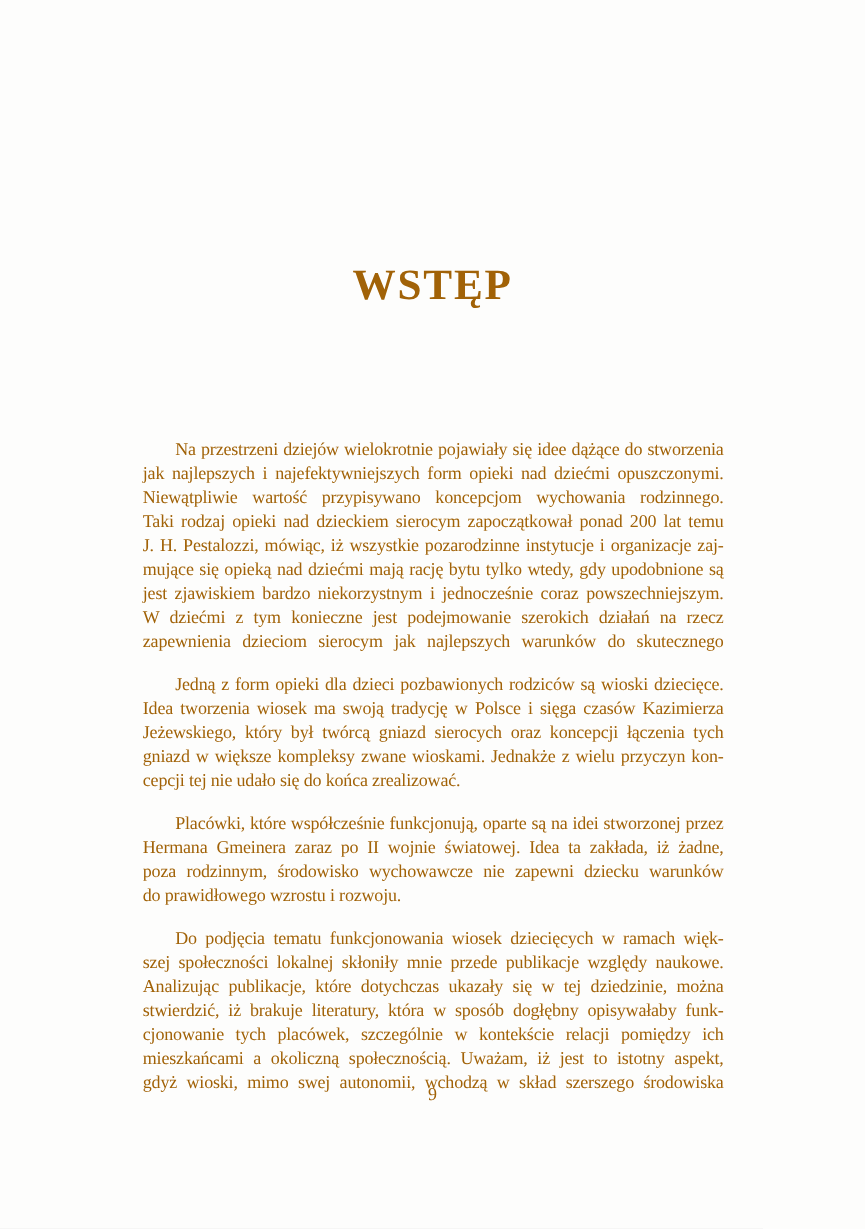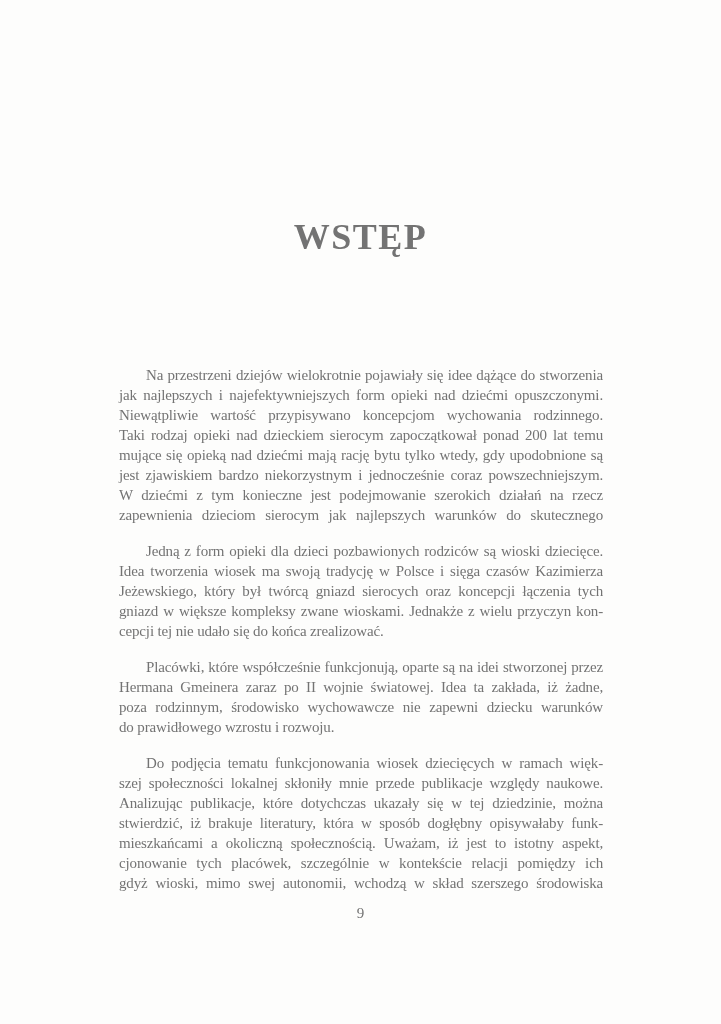--- a/index.html
+++ b/index.html
@@ -59,29 +59,30 @@
     left: 0;
     width: 100%;
     text-align: center;
     font-size: 15px;
     line-height: 20px;
   }
 </style>
 </head>
 <body>
 
-<div class="page" style="background: rgb(253, 253, 252); color: #737373;">
+<div class="page" style="background: rgb(253, 253, 252); color: #a16207;">
   <h1 class="title">WSTĘP</h1>
 
   <div class="content" id="content">
       <div class="para">
         <div class="line">Na przestrzeni dziejów wielokrotnie pojawiały się idee dążące do stworzenia</div>
         <div class="line">jak najlepszych i najefektywniejszych form opieki nad dziećmi opuszczonymi.</div>
         <div class="line">Niewątpliwie wartość przypisywano koncepcjom wychowania rodzinnego.</div>
         <div class="line">Taki rodzaj opieki nad dzieckiem sierocym zapoczątkował ponad 200 lat temu</div>
+        <div class="line">J. H. Pestalozzi, mówiąc, iż wszystkie pozarodzinne instytucje i organizacje zaj-</div>
         <div class="line">mujące się opieką nad dziećmi mają rację bytu tylko wtedy, gdy upodobnione są</div>
         <div class="line">jest zjawiskiem bardzo niekorzystnym i jednocześnie coraz powszechniejszym.</div>
         <div class="line">W dziećmi z tym konieczne jest podejmowanie szerokich działań na rzecz</div>
         <div class="line">zapewnienia dzieciom sierocym jak najlepszych warunków do skutecznego</div>
       </div>
       <div class="para">
         <div class="line">Jedną z form opieki dla dzieci pozbawionych rodziców są wioski dziecięce.</div>
         <div class="line">Idea tworzenia wiosek ma swoją tradycję w Polsce i sięga czasów Kazimierza</div>
         <div class="line">Jeżewskiego, który był twórcą gniazd sierocych oraz koncepcji łączenia tych</div>
         <div class="line">gniazd w większe kompleksy zwane wioskami. Jednakże z wielu przyczyn kon-</div>
@@ -91,20 +92,20 @@
         <div class="line">Placówki, które współcześnie funkcjonują, oparte są na idei stworzonej przez</div>
         <div class="line">Hermana Gmeinera zaraz po II wojnie światowej. Idea ta zakłada, iż żadne,</div>
         <div class="line">poza rodzinnym, środowisko wychowawcze nie zapewni dziecku warunków</div>
         <div class="line flush">do prawidłowego wzrostu i rozwoju.</div>
       </div>
       <div class="para">
         <div class="line">Do podjęcia tematu funkcjonowania wiosek dziecięcych w ramach więk-</div>
         <div class="line">szej społeczności lokalnej skłoniły mnie przede publikacje względy naukowe.</div>
         <div class="line">Analizując publikacje, które dotychczas ukazały się w tej dziedzinie, można</div>
         <div class="line">stwierdzić, iż brakuje literatury, która w sposób dogłębny opisywałaby funk-</div>
+        <div class="line">cjonowanie tych placówek, szczególnie w kontekście relacji pomiędzy ich</div>
         <div class="line">mieszkańcami a okoliczną społecznością. Uważam, iż jest to istotny aspekt,</div>
-        <div class="line">cjonowanie tych placówek, szczególnie w kontekście relacji pomiędzy ich</div>
         <div class="line">gdyż wioski, mimo swej autonomii, wchodzą w skład szerszego środowiska</div>
       </div>
     </div>
 
   <div class="page-number">9</div>
 </div>
 
 </body></html>

